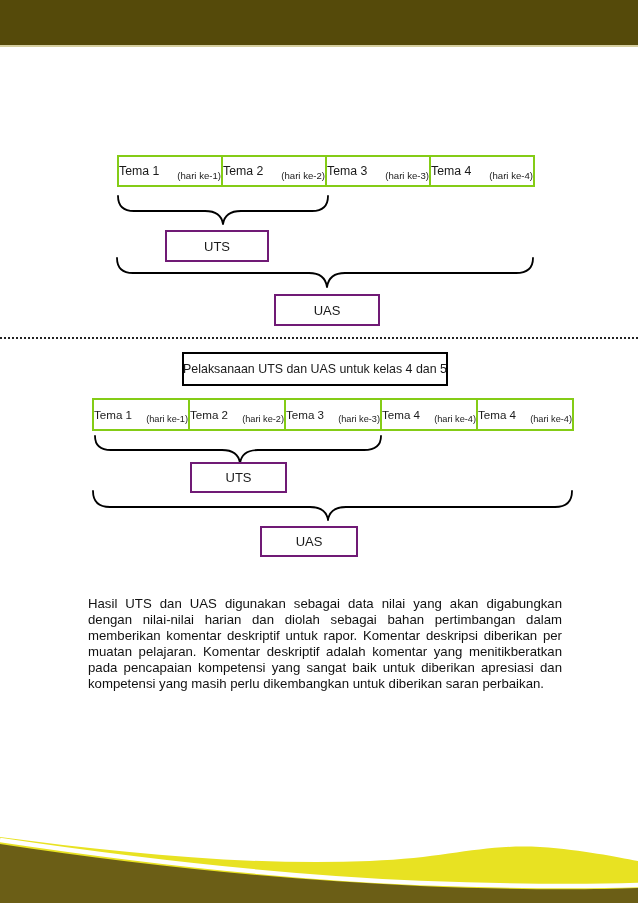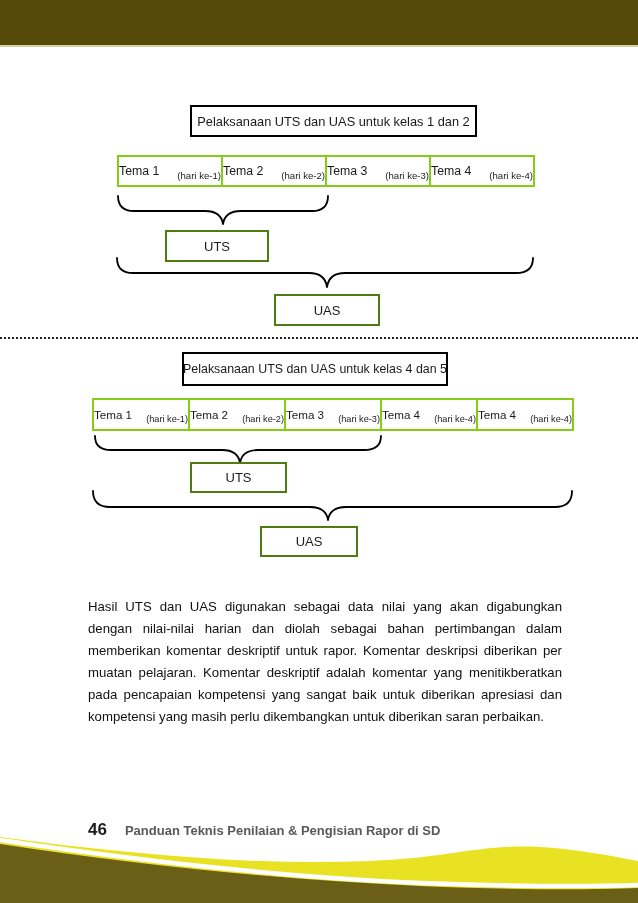--- a/index.html
+++ b/index.html
@@ -17,45 +17,42 @@
   .trow{position:absolute;display:flex;box-sizing:border-box;}
   .tcell{
     flex:1 1 0;box-sizing:border-box;border:2px solid #84cc16;background:#fff;
     margin-left:-2px;display:flex;align-items:center;justify-content:space-between;
     white-space:nowrap;overflow:hidden;
   }
   .tcell:first-child{margin-left:0;}
   .tname{font-size:12.3px;}
   .tsub{font-size:9.6px;margin-top:8px;}
   .smallbox{
-    position:absolute;box-sizing:border-box;border:2px solid #4d7c0f;background:#fff;
+    position:absolute;box-sizing:border-box;border:2px solid #701a75;background:#fff;
     display:flex;align-items:center;justify-content:center;font-size:13px;
   }
   .brace{position:absolute;overflow:visible;}
   .brace path{fill:none;stroke:#000;stroke-width:1.8;stroke-linecap:round;stroke-linejoin:round;}
   .dotted{position:absolute;left:0;top:337px;width:638px;height:0;border-top:2.5px dotted #222;}
   .body-text{
     position:absolute;left:88px;top:596px;width:474px;margin:0;
-    font-size:13.2px;line-height:22px;text-align:justify;color:#111;
+    font-size:13.2px;line-height:16px;text-align:justify;color:#111;
   }
   .footer{position:absolute;left:88px;top:820px;display:flex;align-items:baseline;}
   .pagenum{font-size:17px;font-weight:bold;color:#1c1c1c;}
   .foottitle{font-size:13px;font-weight:bold;color:#595959;margin-left:18px;}
   .waves{position:absolute;left:0;bottom:0;width:638px;height:70px;display:block;}
 </style>
 </head>
 <body>
 
 <div class="page">
 
   <div class="topbar" style="background: rgb(85, 74, 10); border-bottom-color: rgb(214, 207, 160);"></div>
 
-  <div class="titlebox" style="left:190px;top:105px;width:287px;height:32px;">
-    <span>Pelaksanaan UTS dan UAS untuk kelas 1 dan 2</span>
-  </div>
 
   <div class="trow" style="left:117px;top:155px;width:418px;height:32px;">
     <div class="tcell">
       <span class="tname">Tema 1</span>
         <span class="tsub">(hari ke-1)</span>
     </div>
     <div class="tcell">
       <span class="tname">Tema 2</span>
         <span class="tsub">(hari ke-2)</span>
     </div>
@@ -125,24 +122,20 @@
   <svg class="brace" style="left:92px;top:489px;" width="481" height="33" viewBox="0 0 481 33">
     <path d="M1,2 Q1,18 18,18 L218,18 Q234,18 236,31 Q238,18 254,18 L463,18 Q480,18 480,2"></path>
   </svg>
 
   <div class="smallbox" style="left:260px;top:526px;width:98px;height:31px;">
     <span>UAS</span>
   </div>
 
   <p class="body-text">Hasil UTS dan UAS digunakan sebagai data nilai yang akan digabungkan dengan nilai-nilai harian dan diolah sebagai bahan pertimbangan dalam memberikan komentar deskriptif untuk rapor. Komentar deskripsi diberikan per muatan pelajaran. Komentar deskriptif adalah komentar yang menitikberatkan pada pencapaian kompetensi yang sangat baik untuk diberikan apresiasi dan kompetensi yang masih perlu dikembangkan untuk diberikan saran perbaikan.</p>
 
-  <div class="footer">
-    <span class="pagenum">46</span>
-    <span class="foottitle">Panduan Teknis Penilaian &amp; Pengisian Rapor di SD</span>
-  </div>
 
   <svg class="waves" viewBox="0 0 638 70" preserveAspectRatio="none">
     <path d="M0,4 C120,20 250,33 370,28 C450,25 480,11 540,14 C585,17 615,24 638,28 L638,70 L0,70 Z" fill="#e8e222"></path>
     <path fill="none" stroke-width="4.5" d="M0,7 C140,28 280,44 420,50 C500,53 580,54 640,52" stroke="#ffffff"></path>
     <path d="M0,11 C140,32 280,47 420,53 C510,57 590,57 638,55 L638,70 L0,70 Z" fill="#6b5e16"></path>
   </svg>
 
 </div>
 
 </body></html>

